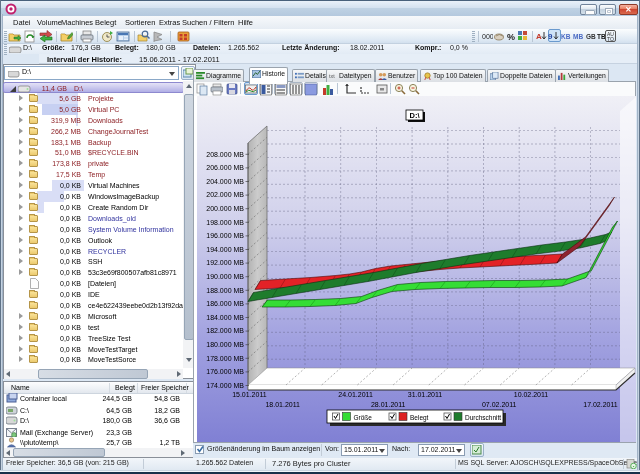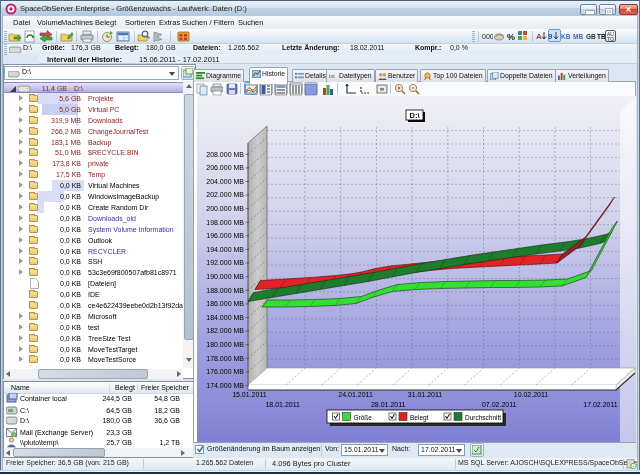--- a/index.html
+++ b/index.html
@@ -95,41 +95,40 @@
 #status .sep{position:absolute;top:1px;width:1px;height:10px;background:#c2ccd7;}
 #status span{position:absolute;top:1px;white-space:nowrap;}
 </style></head>
 <body>
 
 <div id="title">
  <svg class="abs" style="left:5px;top:2px" width="12" height="12">
       <circle cx="6" cy="6" r="5.5" fill="#c0216e"></circle>
       <circle cx="6" cy="6" r="2.6" fill="none" stroke="#fff" stroke-width="1.8"></circle>
     </svg>
- <div class="txt">SpaceObServer Enterprise - Größenzuwachs - Laufwerk: Daten (D:)</div>
  <div class="wbtn" style="left:580px;width:17px">
       <i style="position:absolute;left:4px;top:5px;width:8px;height:3px;background:#fdfdfd;border:1px solid #9aa8b8;border-radius:1px"></i>
     </div>
  <div class="wbtn" style="left:599px;width:17px">
       <i style="position:absolute;left:5px;top:2.5px;width:6px;height:5px;background:#fdfdfd;border:1px solid #9aa8b8;box-shadow:inset 0 0 0 1.2px #fff, inset 0 0 0 2px #aab6c4"></i>
     </div>
  <div class="wbtn" id="wclose" style="left:619px;width:19px">
       <span>✕</span>
     </div>
 </div>
 
 <div id="menu">
  <span style="left:10px">Datei</span>
     <span style="left:34px">Volume</span>
     <span style="left:58px">Machines</span>
  <span style="left:92px">Belegt</span>
     <span style="left:122px">Sortieren</span>
     <span style="left:156px">Extras</span>
  <span style="left:179px">Suchen / Filtern</span>
-    <span style="left:235px">Suchen</span>
+    <span style="left:235px">Hilfe</span>
 </div>
 
 <div id="tbar">
  <div class="grip" style="left:1px"></div>
 <svg style="left:5px" width="14" height="13" viewBox="0 0 14 13">
       <path d="M1 4 L1 11 L12 11 L12 5 L6 5 L5 4 Z" fill="#f3cf68" stroke="#a8852f" stroke-width="0.8"></path>
       <path d="M1 4 L4.5 4 L5.5 5 L1 5 Z" fill="#e8bc4a"></path>
       <path d="M7 2 L11 2 L11 0.5 L14 3 L11 5.5 L11 4 L7 4 Z" fill="#3fae3f" stroke="#1a6a1a" stroke-width="0.5" transform="translate(-1,5)"></path>
     </svg>
 <svg style="left:21px" width="13" height="13" viewBox="0 0 13 13">
@@ -831,21 +830,21 @@
         <path d="M2 5 L4 7 L7 2" stroke="#2a7a2a" fill="none"></path>
       </svg>
  </div>
 </div>
 
 <div id="status">
  <span style="left:3px">Freier Speicher: 36,5 GB (von: 215 GB)</span>
  <div class="sep" style="left:140px"></div>
  <span style="left:193px">1.265.562 Dateien</span>
  <div class="sep" style="left:262px"></div>
- <span style="left:269px;font-size:7.5px">4.096 Bytes pro Cluster</span>
+ <span style="left:269px;font-size:7.5px">7.276 Bytes pro Cluster</span>
  <div class="sep" style="left:452px"></div>
  <span style="left:455px">MS SQL Server: AJOSCH\SQLEXPRESS/SpaceObServer</span>
  <div class="sep" style="left:620px"></div>
     <svg style="position:absolute;left:623px;top:1px" width="11" height="10">
       <rect x="1" y="0.5" width="7" height="8.5" fill="#d8d8d4" stroke="#8a8a86" stroke-width="0.7"></rect>
       <circle cx="7.5" cy="7" r="2.8" fill="#e8f4e8" stroke="#3aa43a" stroke-width="0.8"></circle>
       <path d="M6.8 7 l1.6 0 l-0.8 1.2 z" fill="#3aa43a"></path>
     </svg>
 </div>
 

